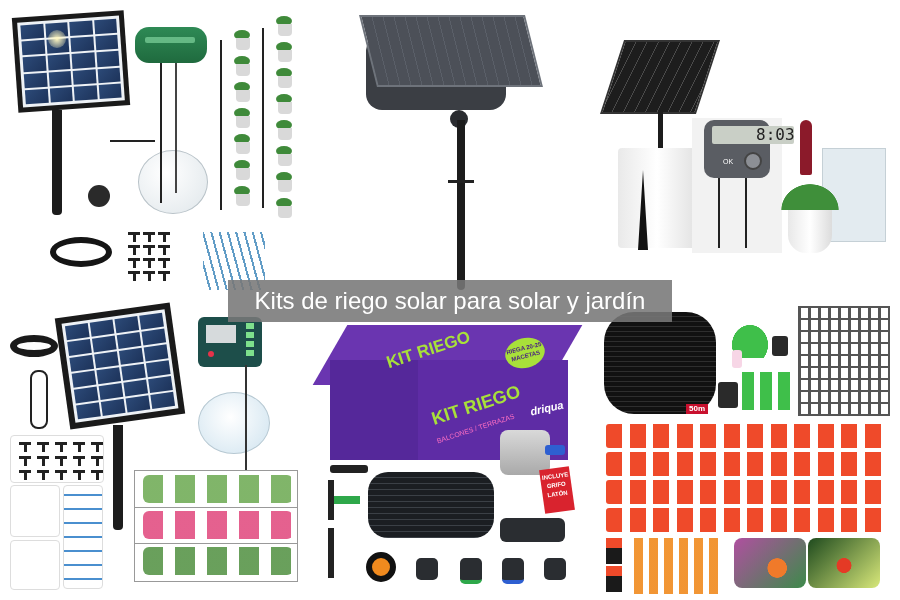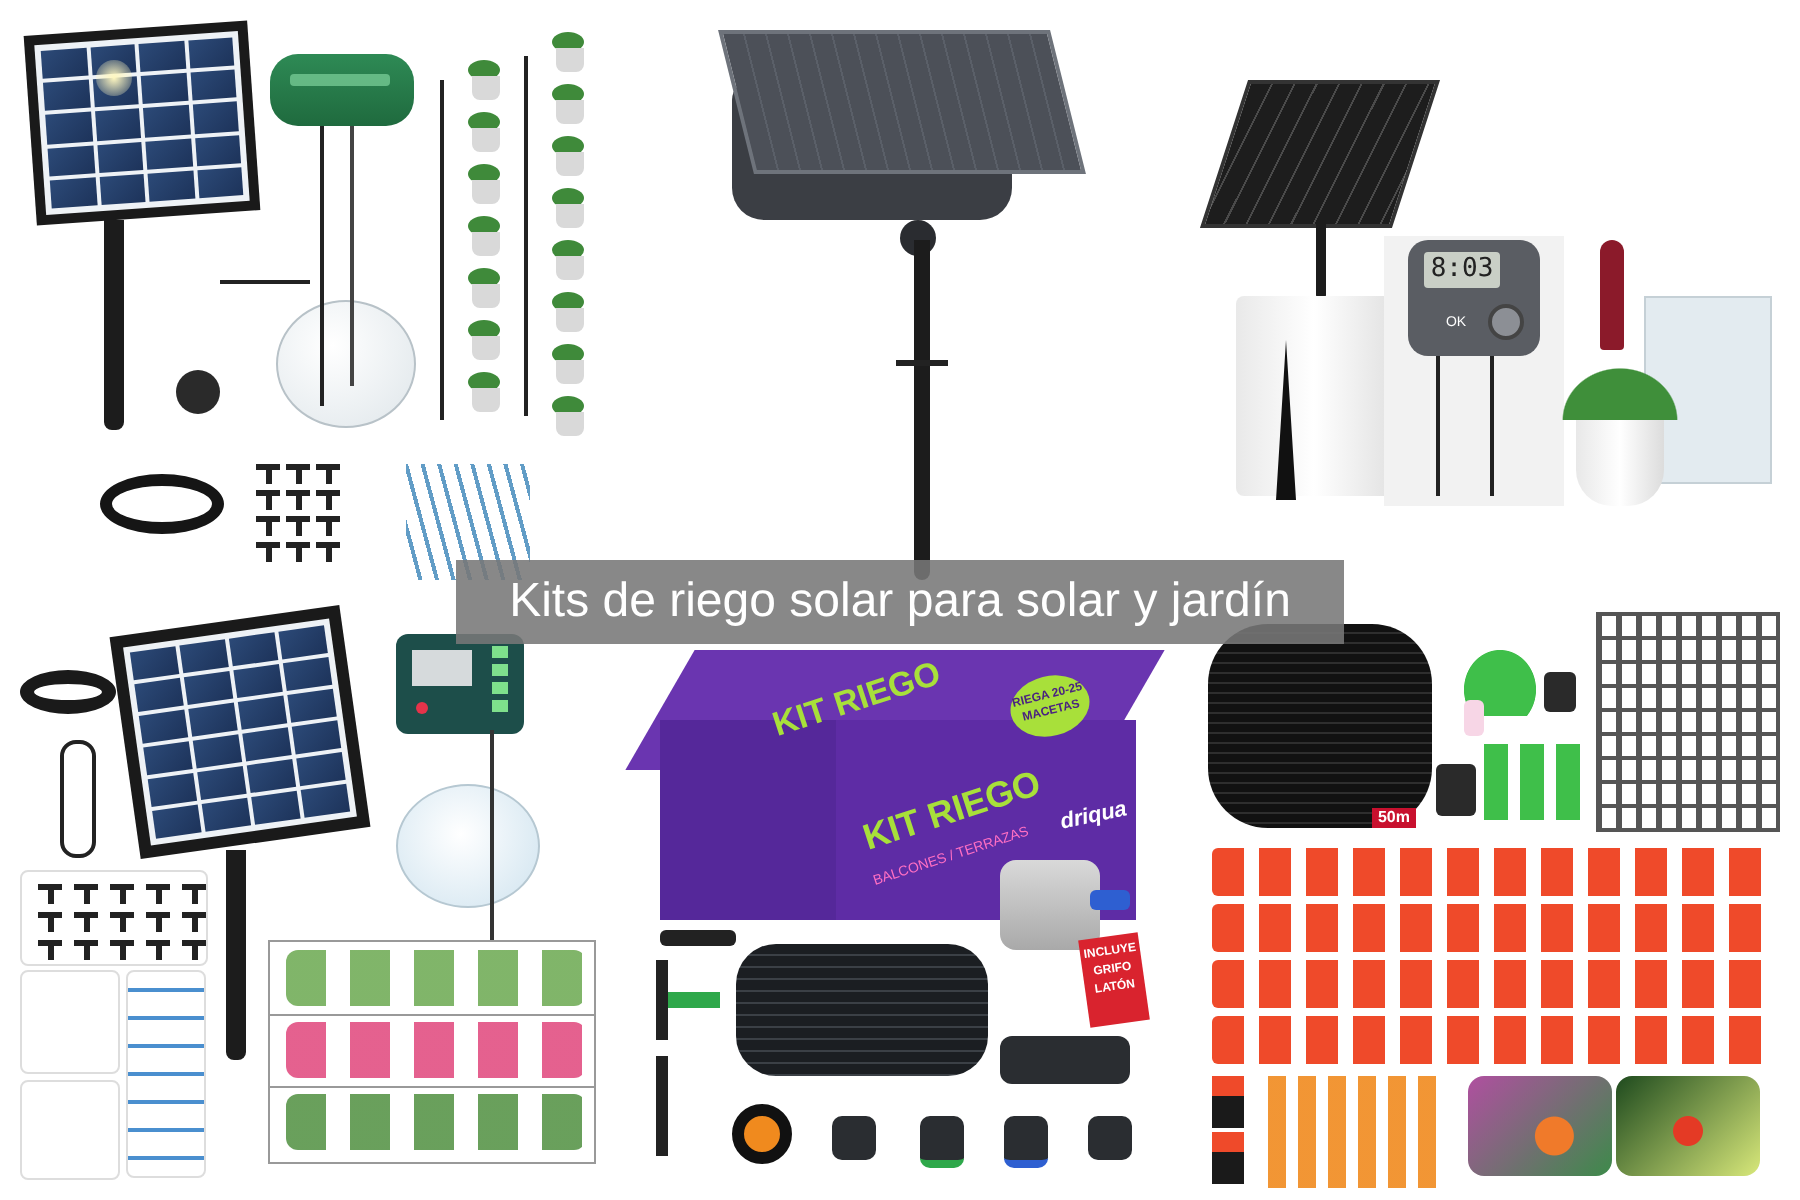--- a/index.html
+++ b/index.html
@@ -126,21 +126,21 @@
   <div class="abs stake" style="left:157px;top:120px;width:8px;height:170px;"></div>
   <div class="abs" style="left:148px;top:180px;width:26px;height:3px;background:#222;"></div>
 </div>
 
 <div class="tile" style="left:600px;top:0;width:300px;height:300px;">
   <div class="abs" style="left:12px;top:40px;width:92px;height:70px;background:repeating-linear-gradient(100deg,#1d1d1d 0 10px,#4a4a4a 10px 11px);transform:skewX(-18deg);border:2px solid #333;"></div>
   <div class="abs stake" style="left:58px;top:110px;width:5px;height:40px;"></div>
   <div class="abs" style="left:18px;top:148px;width:78px;height:100px;background:linear-gradient(90deg,#e9e9e9,#ffffff,#e2e2e2);border-radius:4px;"></div>
   <div class="abs" style="left:92px;top:118px;width:90px;height:135px;background:#f2f2f2;"></div>
   <div class="abs" style="left:104px;top:120px;width:66px;height:58px;background:#5a5d63;border-radius:10px;">
-    <div class="abs" style="left:8px;top:6px;width:38px;height:18px;background:#c9cfc6;border-radius:2px;font-family:'DejaVu Sans Mono',monospace;font-size:13px;line-height:18px;text-align:center;color:#222;">8:03</div>
+    <div class="abs" style="left:8px;top:6px;width:38px;height:18px;background:#c9cfc6;border-radius:2px;font-family:'DejaVu Sans Mono',monospace;font-size:16px;line-height:18px;text-align:center;color:#222;padding-left:44px;">8:03</div>
     <div class="abs" style="left:16px;top:36px;width:16px;height:12px;font-size:7px;color:#fff;text-align:center;line-height:12px;">OK</div>
     <div class="abs" style="left:40px;top:32px;width:18px;height:18px;border-radius:50%;background:#8c8f95;border:2px solid #444;box-sizing:border-box;"></div>
   </div>
   <div class="abs" style="left:118px;top:178px;width:2px;height:70px;background:#222;"></div>
   <div class="abs" style="left:145px;top:178px;width:2px;height:70px;background:#222;"></div>
   <div class="abs" style="left:38px;top:170px;width:0;height:0;border-left:5px solid transparent;border-right:5px solid transparent;border-bottom:80px solid #111;"></div>
   <div class="abs" style="left:222px;top:148px;width:62px;height:92px;background:rgba(200,215,225,0.5);border:1px solid #c5d0d6;"></div>
   <div class="abs" style="left:188px;top:205px;width:44px;height:48px;background:linear-gradient(90deg,#e8e8e8,#ffffff,#dcdcdc);border-radius:0 0 18px 18px;"></div>
   <div class="abs" style="left:160px;top:165px;width:100px;height:45px;background:radial-gradient(ellipse at 50% 100%,#3f8f3a 0 40%,transparent 41%);"></div>
   <div class="abs" style="left:200px;top:120px;width:12px;height:55px;background:#8b1a2a;border-radius:6px 6px 2px 2px;"></div>

